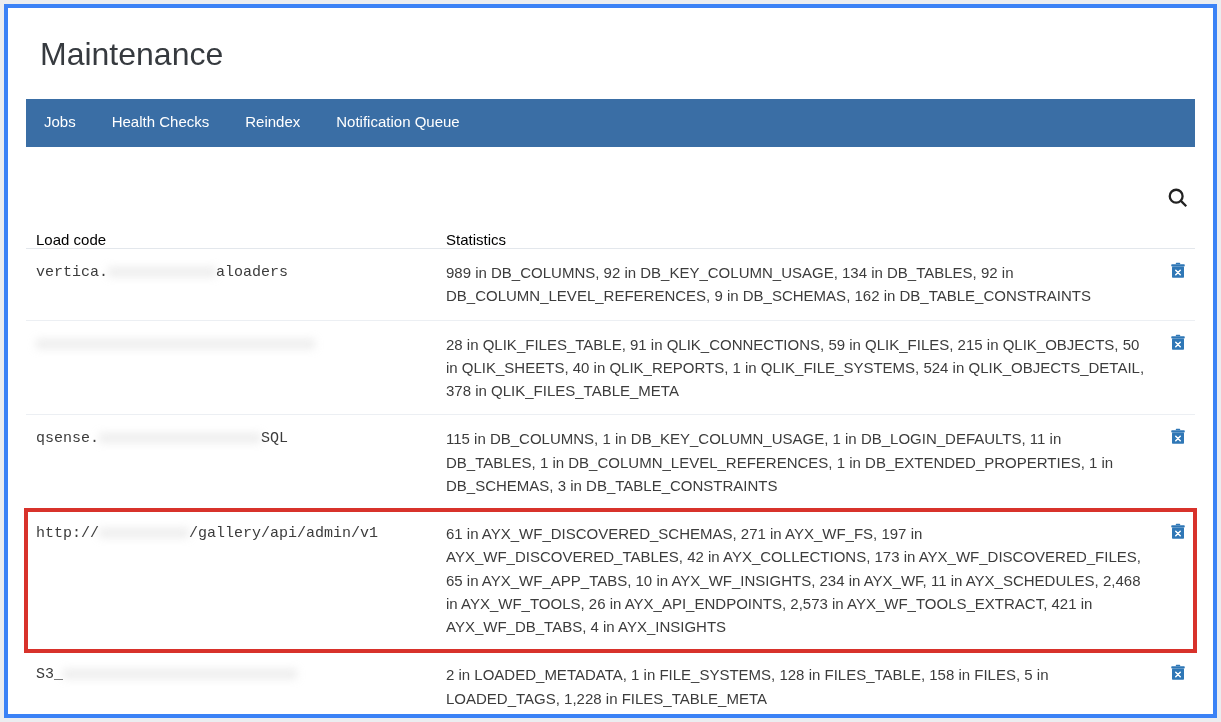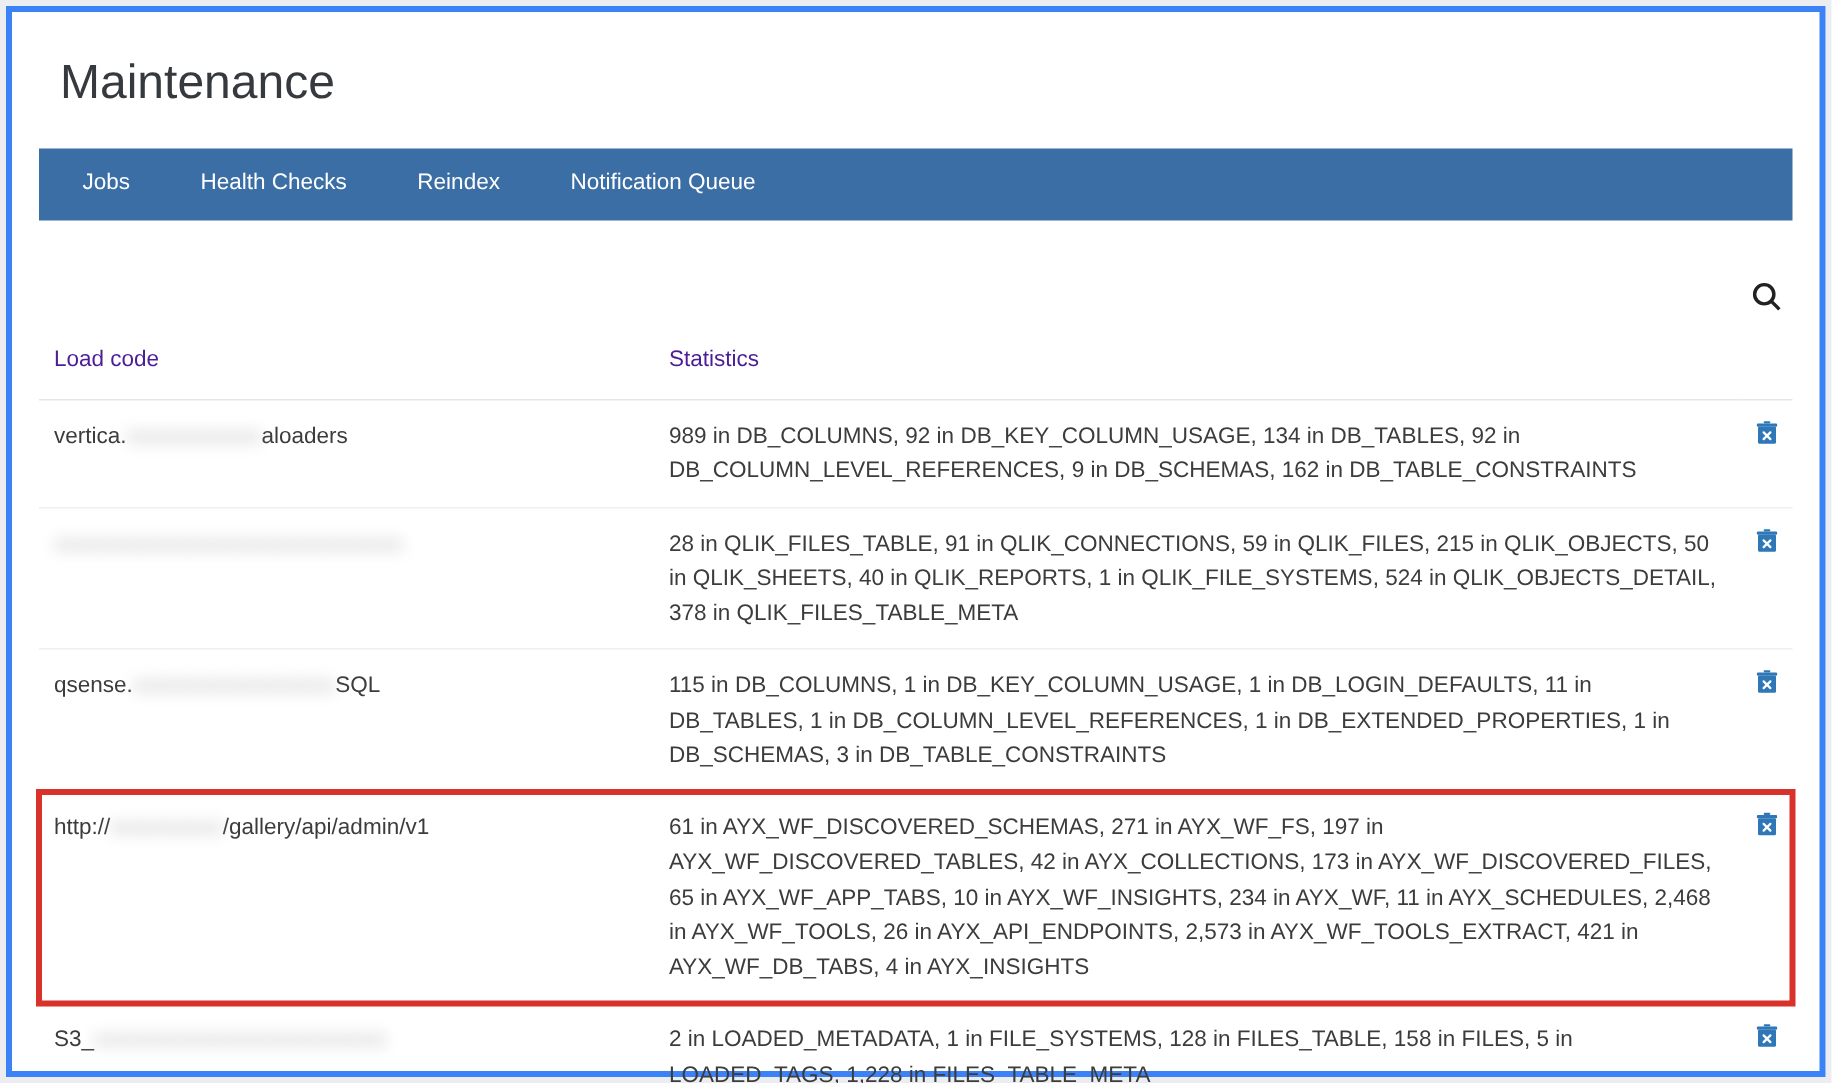--- a/index.html
+++ b/index.html
@@ -39,21 +39,20 @@
   .tab {
     color: #fff;
     font-size: 15px;
     padding: 16px 18px;
     display: flex;
     align-items: center;
     cursor: pointer;
     border-bottom: 3px solid transparent;
     white-space: nowrap;
     font-weight: 500;
-    margin-left: 11px;
   }
   .tab.active {
     border-bottom: 3px solid #f05a28;
   }
   .toolbar {
     display: flex;
     justify-content: flex-end;
     margin-bottom: 14px;
     padding-right: 6px;
   }
@@ -63,34 +62,34 @@
     color: #222;
     cursor: pointer;
   }
   table {
     width: 100%;
     border-collapse: collapse;
   }
   th {
     text-align: left;
     font-weight: 400;
-    color: #4c1d95;
+    color: #000000;
     font-size: 15px;
-    padding: 8px 10px 18px 10px;
+    padding: 8px 10px 0 10px;
     border-bottom: 1px solid #e3e7ec;
   }
   th.th-actions { width: 34px; }
   td {
     vertical-align: top;
     padding: 12px 10px;
     border-bottom: 1px solid #eceff3;
     color: #3c3c3c;
     line-height: 1.55;
   }
-  td.loadcode { width: 410px; }
+  td.loadcode { width: 410px; font-family: Liberation Mono, monospace; }
   td.stats { }
   td.actions {
     width: 34px;
     text-align: right;
     padding-right: 8px;
   }
   tr.highlighted {
     outline: 4px solid #d8322b;
     outline-offset: -2px;
     margin-top: 45px;

